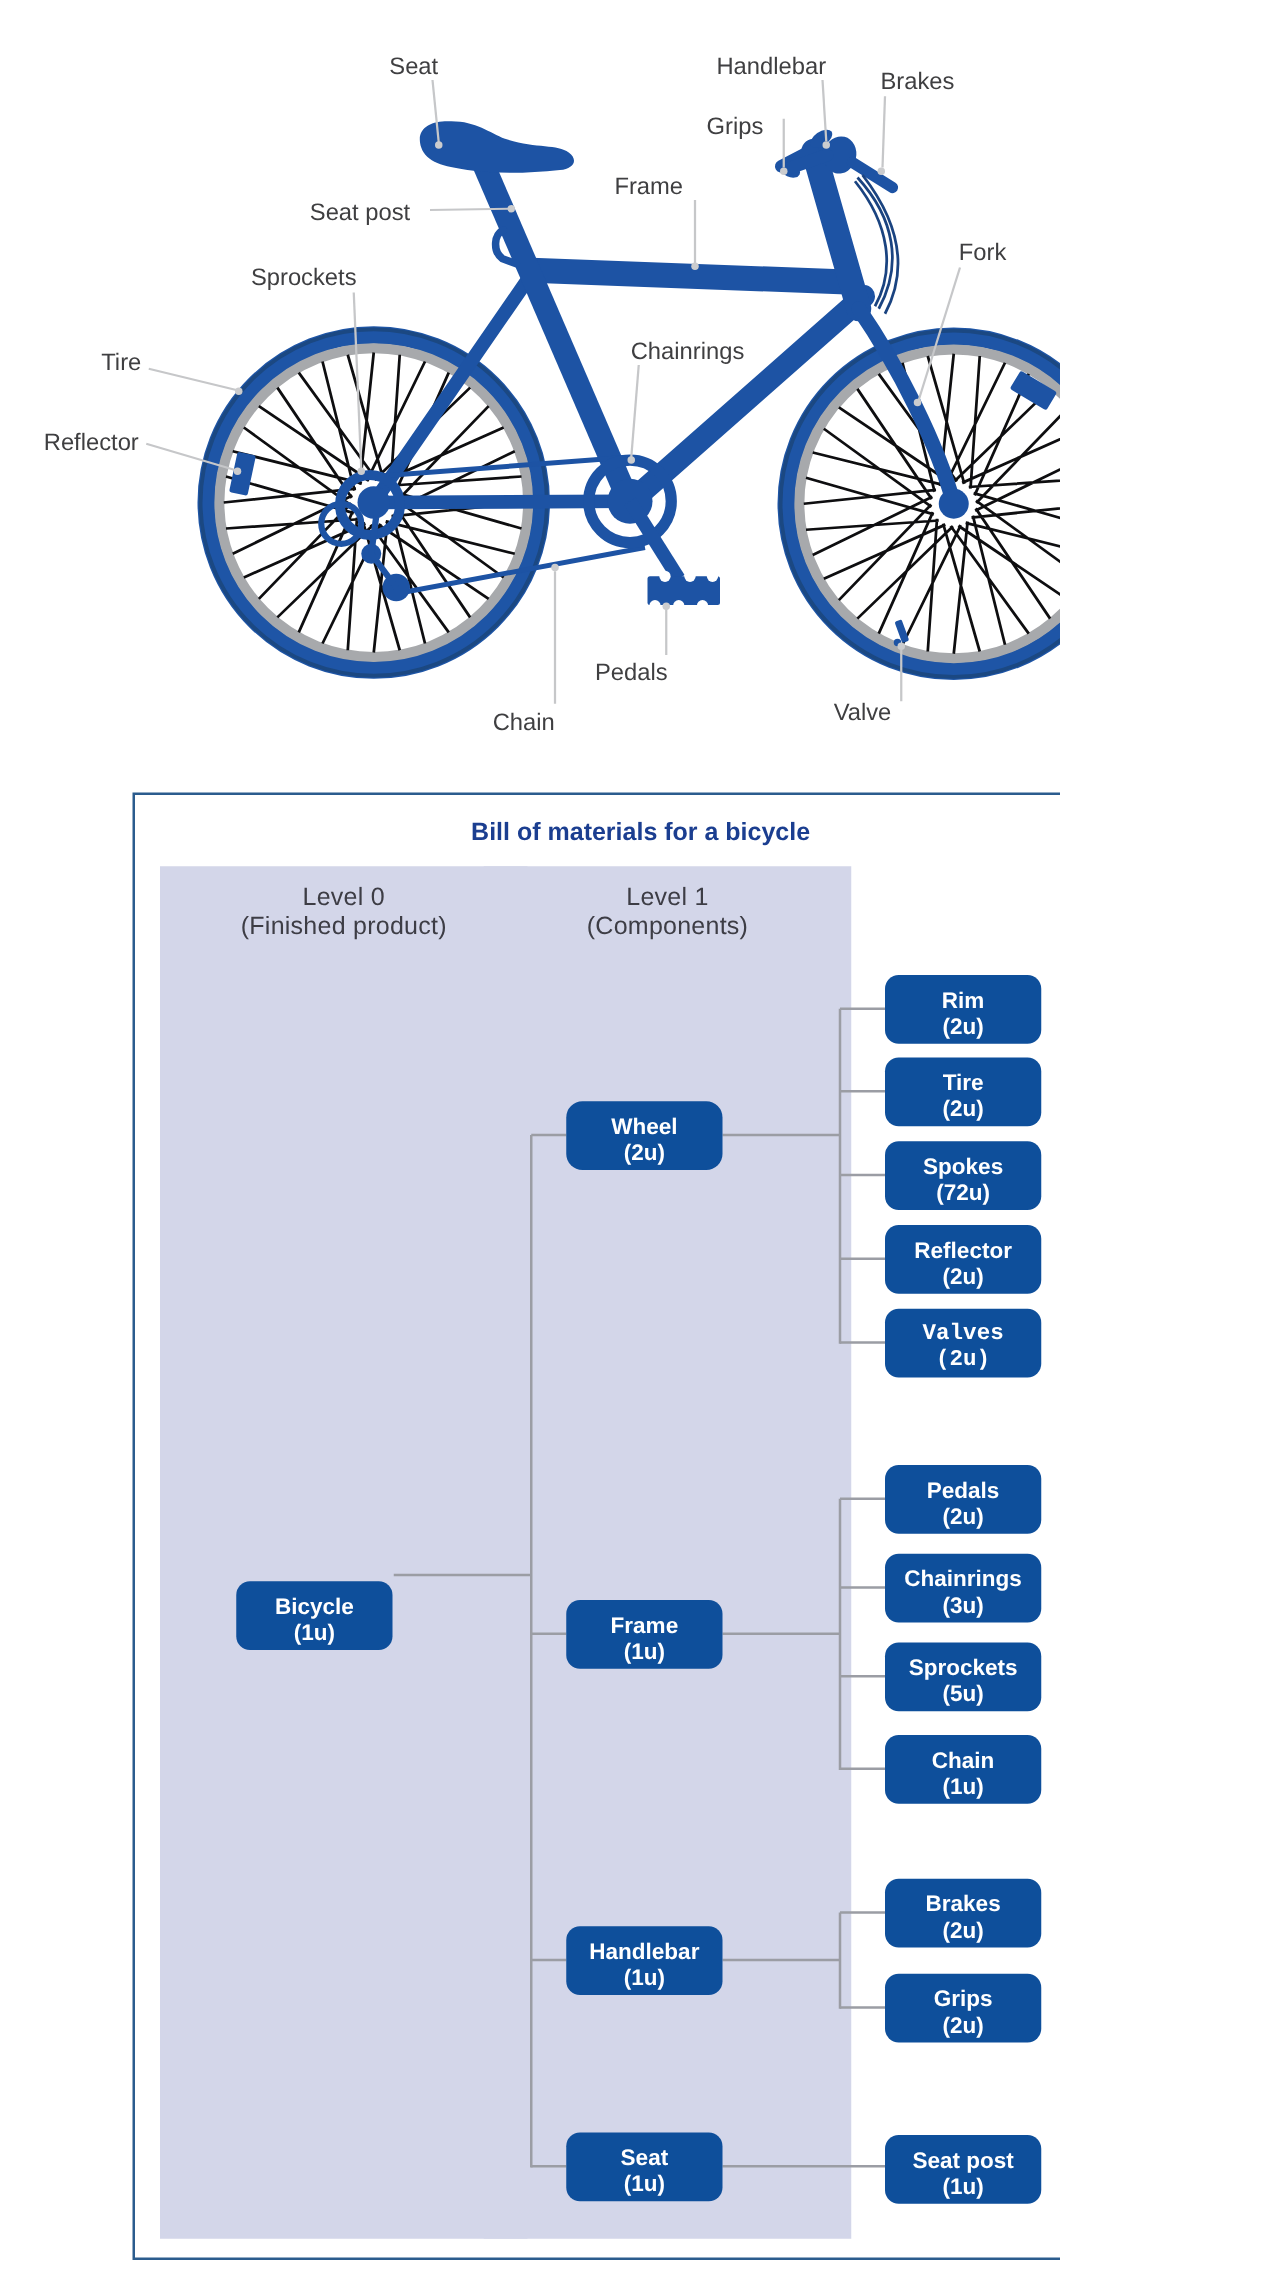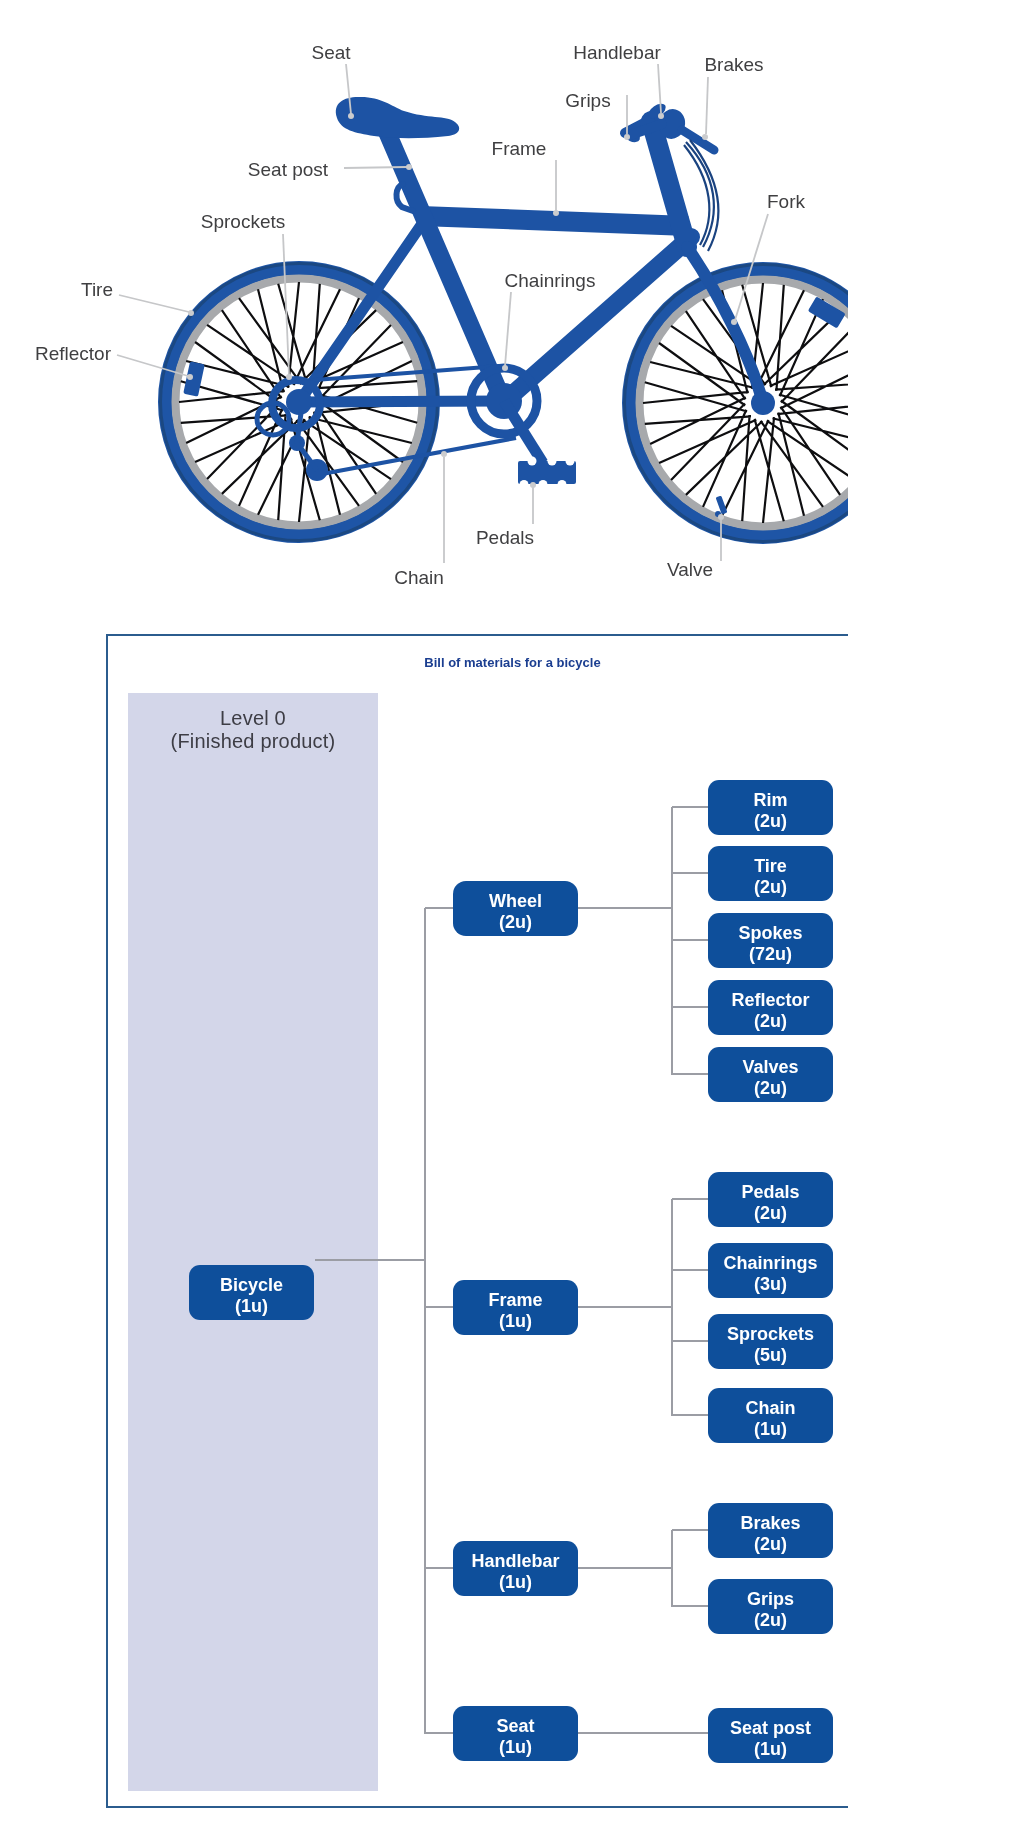--- a/index.html
+++ b/index.html
@@ -1,24 +1,24 @@
 <!DOCTYPE html>
 <html><head>
 <meta charset="utf-8">
 <style>
 html,body{margin:0;padding:0;background:#ffffff;}
 #page{position:relative;width:848px;height:1824px;background:#fff;font-family:"Liberation Sans",sans-serif;overflow:hidden;}
 .lbl{fill:#3f3f41;font-size:19px;font-family:"Liberation Sans",sans-serif;}
 #bom{position:absolute;left:106px;top:634px;width:809px;height:1170px;border:2px solid #2b5c8e;background:#fff;}
-.col{position:absolute;top:57px;height:1098px;width:250px;background:#d3d6e9;}
+.col{position:absolute;top:57px;height:1098px;width:250px;background:#d3d6e9;padding-left:44px;}
 .colhead{position:absolute;top:14px;left:0;width:100%;text-align:center;font-size:20px;letter-spacing:0.2px;color:#3d3d45;line-height:22.5px;}
 .nbox{position:absolute;width:125px;height:55px;background:#0e4f9b;border-radius:11px;color:#fff;font-weight:bold;font-size:18px;line-height:20.5px;text-align:center;display:flex;flex-direction:column;justify-content:center;padding-top:6px;box-sizing:content-box;height:49px;}
 .hl{position:absolute;height:2px;background:#9b9da4;}
 .vl{position:absolute;width:2px;background:#9b9da4;}
-#title{position:absolute;top:19px;left:0;width:100%;text-align:center;font-weight:bold;font-size:13px;color:#1b3e90;}
+#title{position:absolute;top:19px;left:0;width:100%;text-align:center;font-weight:bold;font-size:20px;color:#1b3e90;}
 </style>
 </head>
 <body>
 <div id="page">
 <svg width="1024" height="634" viewBox="0 0 1024 634">
 
   <g fill="none">
     <circle cx="299" cy="402" r="134" stroke="#1e55a6" stroke-width="14"></circle>
     <circle cx="299" cy="402" r="138.5" stroke="#1b4882" stroke-width="3"></circle>
     <circle cx="299" cy="402" r="123.5" stroke="#a7a9ac" stroke-width="8"></circle>
@@ -148,20 +148,23 @@
     <text x="968" y="411">Rim</text>
     <text x="505" y="544">Pedals</text>
     <text x="419" y="584">Chain</text>
     <text x="690" y="576">Valve</text>
   </g>
 </svg>
 <div id="bom">
   <div id="title">Bill of materials for a bicycle</div>
   <div class="col" style="left:20px;">
         <div class="colhead">Level 0<br>(Finished product)</div>
+      </div>
+  <div class="col" style="left:279px;">
+        <div class="colhead">Level 1<br>(Components)</div>
       </div>
 
   <div class="hl" style="left:207px;top:623px;width:110px;"></div>
   <div class="hl" style="left:317px;top:271px;width:28px;"></div>
   <div class="hl" style="left:317px;top:670px;width:28px;"></div>
   <div class="hl" style="left:317px;top:931px;width:28px;"></div>
   <div class="hl" style="left:317px;top:1096px;width:28px;"></div>
   <div class="hl" style="left:470px;top:271px;width:94px;"></div>
   <div class="hl" style="left:564px;top:170px;width:36px;"></div>
   <div class="hl" style="left:564px;top:236px;width:36px;"></div>
@@ -183,21 +186,21 @@
   <div class="vl" style="left:563px;top:894px;height:77px;"></div>
   <div class="nbox" style="left:81px;top:629px;">Bicycle<br>(1u)</div>
   <div class="nbox" style="left:345px;top:245px;border-radius:13px;">Wheel<br>(2u)</div>
   <div class="nbox" style="left:345px;top:644px;">Frame<br>(1u)</div>
   <div class="nbox" style="left:345px;top:905px;">Handlebar<br>(1u)</div>
   <div class="nbox" style="left:345px;top:1070px;">Seat<br>(1u)</div>
   <div class="nbox" style="left:600px;top:144px;">Rim<br>(2u)</div>
   <div class="nbox" style="left:600px;top:210px;">Tire<br>(2u)</div>
   <div class="nbox" style="left:600px;top:277px;">Spokes<br>(72u)</div>
   <div class="nbox" style="left:600px;top:344px;">Reflector<br>(2u)</div>
-  <div class="nbox" style="left:600px;top:411px;">Valves<br>(2u)</div>
+  <div class="nbox" style="left:600px;top:411px;font-family:Liberation Mono, monospace;">Valves<br>(2u)</div>
   <div class="nbox" style="left:600px;top:536px;">Pedals<br>(2u)</div>
   <div class="nbox" style="left:600px;top:607px;">Chainrings<br>(3u)</div>
   <div class="nbox" style="left:600px;top:678px;">Sprockets<br>(5u)</div>
   <div class="nbox" style="left:600px;top:752px;">Chain<br>(1u)</div>
   <div class="nbox" style="left:600px;top:867px;">Brakes<br>(2u)</div>
   <div class="nbox" style="left:600px;top:943px;">Grips<br>(2u)</div>
   <div class="nbox" style="left:600px;top:1072px;">Seat post<br>(1u)</div>
 </div>
 </div>
 

